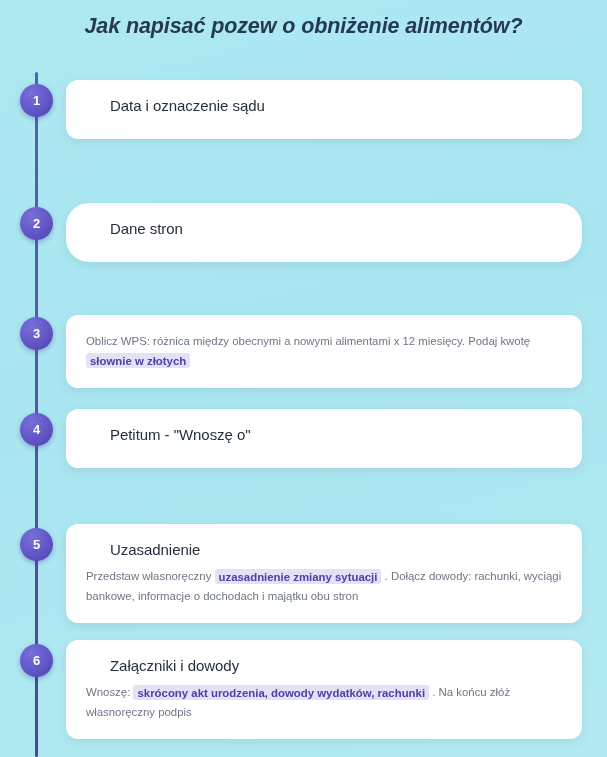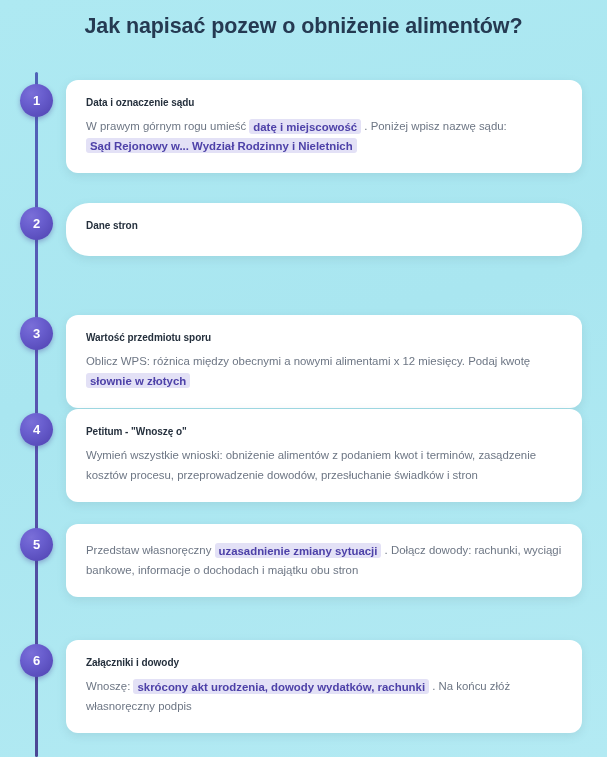--- a/index.html
+++ b/index.html
@@ -29,20 +29,21 @@
   .page-title {
     position: absolute;
     left: 0;
     top: 14px;
     width: 607px;
     text-align: center;
     font-size: 21.5px;
     font-weight: bold;
     letter-spacing: -0.1px;
     color: #253a52;
+    font-style: italic;
   }
 
   
   .timeline-line {
     position: absolute;
     left: 35px;
     top: 72px;
     width: 3px;
     height: 685px;
     background: linear-gradient(180deg, #4f63b8 0%, #5a57b5 40%, #4b4794 100%);
@@ -92,25 +93,26 @@
     left: 66px;
     width: 516px;
     background: #ffffff;
     border-radius: 12px;
     box-shadow: 0 3px 10px rgba(80, 110, 130, 0.14);
     padding: 17px 20px 16px 20px;
     z-index: 2;
   }
 
   .card-title {
-    font-size: 10px;
-    font-weight: bold;
+    font-size: 15px;
+    font-weight: normal;
     color: #25303d;
     letter-spacing: -0.05px;
     margin-bottom: 9px;
+    margin-left: 24px;
   }
 
   .card-body {
     font-size: 11.4px;
     line-height: 1.75;
     color: #6d7684;
   }
 
   .chip {
     background: #e3e1f6;
@@ -132,54 +134,52 @@
 
   <div class="timeline-line"></div>
 
   <div class="steps">
       <div class="step" style="top: 0px;">
         <div class="step-marker" style="top: 84px;">
           <span class="step-number">1</span>
         </div>
         <div class="card" style="top: 80px;">
           <div class="card-title">Data i oznaczenie sądu</div>
-          <div class="card-body"><span>W prawym górnym rogu umieść </span><span class="chip">datę i miejscowość</span><span> . Poniżej wpisz nazwę sądu: </span><span class="chip">Sąd Rejonowy w... Wydział Rodzinny i Nieletnich</span></div>
         </div>
       </div>
       <div class="step" style="top: 0px;">
         <div class="step-marker" style="top: 207px;">
           <span class="step-number">2</span>
         </div>
         <div class="card" style="top: 203px; border-radius: 23px;">
           <div class="card-title">Dane stron</div>
         </div>
       </div>
       <div class="step" style="top: 0px;">
         <div class="step-marker" style="top: 317px;">
           <span class="step-number">3</span>
         </div>
         <div class="card" style="top: 315px;">
-          <div class="card-title">Wartość przedmiotu sporu</div>
           <div class="card-body"><span>Oblicz WPS: różnica między obecnymi a nowymi alimentami x 12 miesięcy. Podaj kwotę </span><span class="chip">słownie w złotych</span></div>
         </div>
       </div>
       <div class="step" style="top: 0px;">
         <div class="step-marker" style="top: 413px;">
           <span class="step-number">4</span>
         </div>
         <div class="card" style="top: 409px;">
           <div class="card-title">Petitum - "Wnoszę o"</div>
-          <div class="card-body"><span>Wymień wszystkie wnioski: obniżenie alimentów z podaniem kwot i terminów, zasądzenie kosztów procesu, przeprowadzenie dowodów, przesłuchanie świadków i stron</span></div>
         </div>
       </div>
       <div class="step" style="top: 0px;">
         <div class="step-marker" style="top: 528px;">
           <span class="step-number">5</span>
         </div>
         <div class="card" style="top: 524px;">
+          <div class="card-title">Uzasadnienie</div>
           <div class="card-body"><span>Przedstaw własnoręczny </span><span class="chip">uzasadnienie zmiany sytuacji</span><span> . Dołącz dowody: rachunki, wyciągi bankowe, informacje o dochodach i majątku obu stron</span></div>
         </div>
       </div>
       <div class="step" style="top: 0px;">
         <div class="step-marker" style="top: 644px;">
           <span class="step-number">6</span>
         </div>
         <div class="card" style="top: 640px;">
           <div class="card-title">Załączniki i dowody</div>
           <div class="card-body"><span>Wnoszę: </span><span class="chip">skrócony akt urodzenia, dowody wydatków, rachunki</span><span> . Na końcu złóż własnoręczny podpis</span></div>

